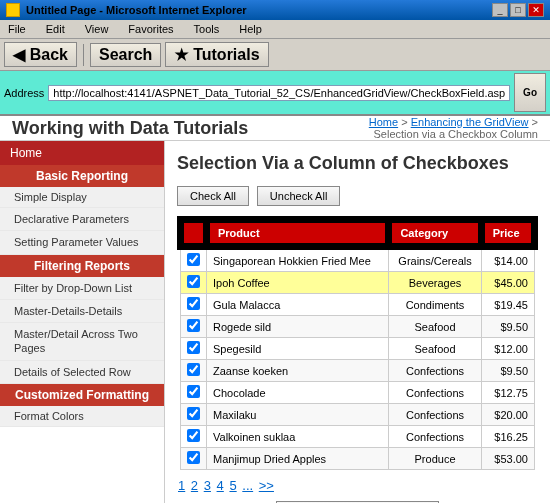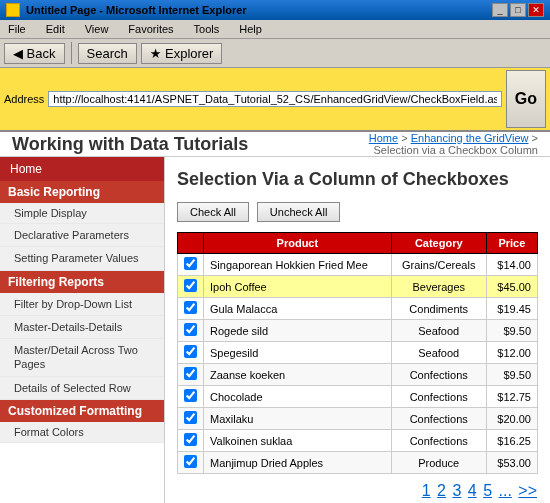--- a/index.html
+++ b/index.html
@@ -10,68 +10,68 @@
     .title-bar-buttons { display: flex; gap: 2px; }
     .title-btn { width: 16px; height: 14px; background: #c0c0c0; border: 1px solid #888; font-size: 9px; display: flex; align-items: center; justify-content: center; cursor: pointer; color: #000; }
     .title-btn.close { background: #cc0000; color: white; }
 
     
     .menu-bar { background: #d4d0c8; padding: 2px 4px; display: flex; gap: 12px; font-size: 11px; border-bottom: 1px solid #999; align-items: center; }
     .menu-item { cursor: pointer; padding: 1px 4px; }
 
     
     .toolbar { background: #d4d0c8; padding: 3px 4px; display: flex; align-items: center; gap: 4px; border-bottom: 1px solid #999; }
-    .toolbar-btn { background: linear-gradient(to bottom, #f0ece0, #d4d0c8); border: 1px solid #888; padding: 2px 8px; font-size: 13px; cursor: pointer; display: flex; align-items: center; gap: 3px; }
+    .toolbar-btn { background: linear-gradient(to bottom, #f0ece0, #d4d0c8); border: 1px solid #888; padding: 2px 8px; font-size: 16px; cursor: pointer; display: flex; align-items: center; gap: 3px; font-weight: bold; }
     .toolbar-separator { width: 1px; height: 22px; background: #888; margin: 0 2px; }
 
     
-    .address-bar { background: #fde047; padding: 2px 4px; display: flex; align-items: center; gap: 4px; border-bottom: 2px solid #888; font-size: 11px; }
+    .address-bar { background: #5eead4; padding: 2px 4px; display: flex; align-items: center; gap: 4px; border-bottom: 2px solid #888; font-size: 11px; }
     .address-label { font-size: 11px; }
     .address-input { flex: 1; border: 1px solid #7f9db9; padding: 1px 4px; font-size: 11px; background: white; }
-    .go-btn { background: linear-gradient(to bottom, #f0ece0, #d4d0c8); border: 1px solid #888; padding: 19px 8px; font-size: 16px; cursor: pointer; font-weight: bold; }
+    .go-btn { background: linear-gradient(to bottom, #f0ece0, #d4d0c8); border: 1px solid #888; padding: 13px 8px; font-size: 10px; cursor: pointer; font-weight: bold; }
 
     
     .browser-content { display: flex; flex-direction: column; background: white; height: calc(503px - 88px); }
     
     
     .site-header { background: white; padding: 0 12px; border-bottom: 1px solid #ccc; display: flex; align-items: center; justify-content: space-between; }
     .site-title { font-size: 18px; font-weight: bold; color: #333; }
     .breadcrumb { font-size: 11px; text-align: right; color: #666; }
     .breadcrumb a { color: #0066cc; text-decoration: underline; }
 
     
     .main-layout { display: flex; flex: 1; overflow: hidden; }
 
     
     .sidebar { width: 165px; min-width: 165px; background: white; border-right: 1px solid #ccc; overflow-y: auto; font-size: 12px; }
     .sidebar-home { background: #b22222; color: white; padding: 5px 10px; font-size: 12px; cursor: pointer; }
-    .sidebar-section { background: #c0392b; color: white; padding: 4px 8px; font-size: 12px; font-weight: bold; cursor: pointer; }
+    .sidebar-section { background: #c0392b; color: white; padding: 4px 8px; font-size: 12px; font-weight: bold; cursor: pointer; text-align: center; }
     .sidebar-item { padding: 4px 14px; color: #333; cursor: pointer; border-bottom: 1px solid #e8e8e8; background: #f0f0f0; font-size: 11px; }
     .sidebar-item-multi { padding: 4px 14px; color: #333; cursor: pointer; border-bottom: 1px solid #e8e8e8; background: #f0f0f0; font-size: 11px; line-height: 1.3; }
 
     
     .content-area { flex: 1; padding: 12px; overflow-y: auto; background: white; }
     .page-title { font-size: 18px; font-weight: bold; color: #333; margin-bottom: 12px; }
     
     
     .btn-row { display: flex; gap: 8px; margin-bottom: 10px; }
     .action-btn { background: linear-gradient(to bottom, #f8f8f8, #e0e0e0); border: 1px solid #888; padding: 3px 12px; font-size: 11px; cursor: pointer; }
 
     
     .data-table { width: 100%; border-collapse: collapse; font-size: 11px; margin-bottom: 8px; }
-    .data-table th { background: #cc0000; color: white; padding: 4px 8px; text-align: center; border: 1px solid #000000; font-weight: bold; }
+    .data-table th { background: #cc0000; color: white; padding: 4px 8px; text-align: left; border: 7px solid #000000; font-weight: bold; }
     .data-table td { padding: 3px 6px; border: 1px solid #ccc; background: white; }
     .data-table tr:nth-child(even) td { background: #f8f8f8; }
     .data-table tr.highlight td { background: #ffff99; }
     .data-table td.checkbox-col { text-align: center; width: 20px; }
     .data-table td.price { text-align: right; }
     .data-table td.category { text-align: center; }
 
     
-    .pagination { text-align: right; font-size: 16px; margin-bottom: 8px; }
+    .pagination { font-size: 13px; margin-bottom: 8px; }
     .pagination a { color: #0066cc; text-decoration: underline; margin: 0 1px; }
 
     
     .delete-row { display: flex; justify-content: center; margin-top: 4px; }
     .delete-btn { background: linear-gradient(to bottom, #f8f8f8, #e0e0e0); border: 1px solid #888; padding: 4px 18px; font-size: 11px; cursor: pointer; }
   </style>
 </head>
 <body>
 
 <div>
@@ -94,21 +94,21 @@
     <span class="menu-item">View</span>
     <span class="menu-item">Favorites</span>
     <span class="menu-item">Tools</span>
     <span class="menu-item">Help</span>
   </div>
 
   <div class="toolbar">
     <button class="toolbar-btn">◀ Back</button>
     <div class="toolbar-separator"></div>
     <button class="toolbar-btn">Search</button>
-    <button class="toolbar-btn">★ Explorer</button>
+    <button class="toolbar-btn">★ Tutorials</button>
   </div>
 
   <div class="address-bar">
     <span class="address-label">Address</span>
     <input class="address-input" type="text" value="http://localhost:4141/ASPNET_Data_Tutorial_52_CS/EnhancedGridView/CheckBoxField.aspx" style="">
     <button class="go-btn">Go</button>
   </div>
 
   <div class="browser-content">
 

